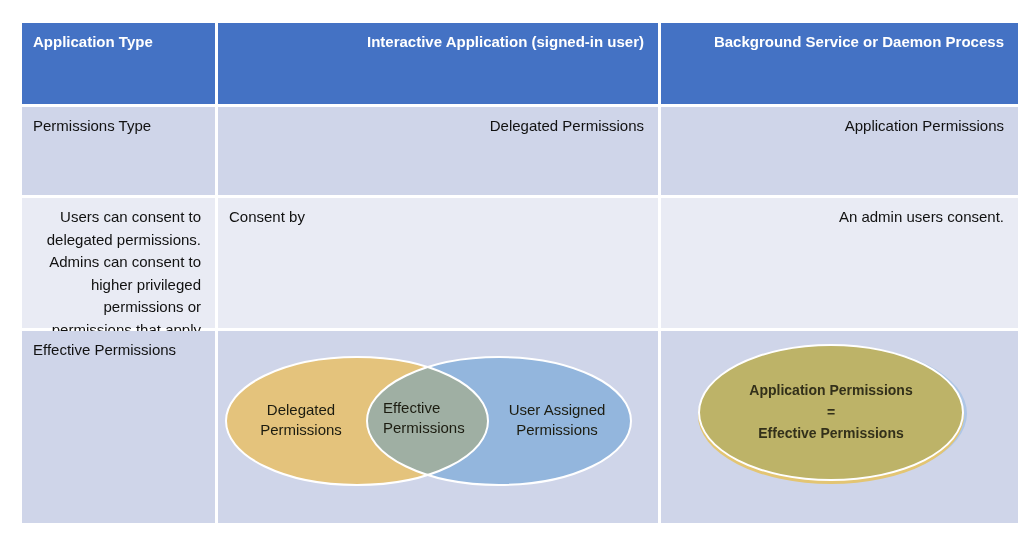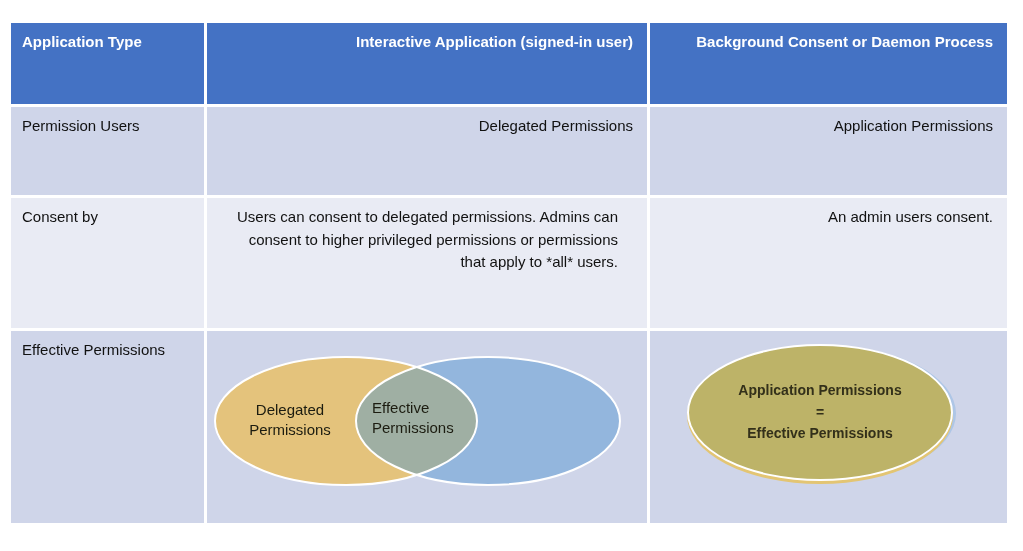--- a/index.html
+++ b/index.html
@@ -1,21 +1,21 @@
 <!DOCTYPE html>
 <html style="--header-bg: #4472C4; --header-text: #FFFFFF; --band-dark: #CFD5E9; --band-light: #E9EBF4; --venn-gold: #E4C37C; --venn-blue: #93B6DD; --venn-overlap: #9FAFA3; --olive: #BDB368; --olive-rim: #E3C573;"><head>
 <meta charset="utf-8">
 <style>
   html,body{margin:0;padding:0;background:#fff;}
   .canvas{
     position:relative;width:1023px;height:551px;background:#ffffff;overflow:hidden;
     font-family:"Liberation Sans",sans-serif;color:#111;
   }
   .ptable{
-    position:absolute;left:11px;top:23px;
+    position:absolute;left:22px;top:23px;
     display:grid;
     grid-template-columns:193px 440px 357px;
     grid-template-rows:81px 88px 130px 192px;
     gap:3px;
     background:#ffffff;
   }
   .cell{box-sizing:border-box;font-size:15px;line-height:1.5;}
   .hdr{background:var(--header-bg);color:var(--header-text);font-weight:700;padding-top:9px;}
   .band-a{background:var(--band-dark);}
   .band-b{background:var(--band-light);}
@@ -41,49 +41,50 @@
   svg{display:block;}
 </style>
 </head>
 <body>
 
 <div class="canvas">
   <div class="ptable">
 
     <div class="cell hdr left">Application Type</div>
     <div class="cell hdr center">Interactive Application (signed-in user)</div>
-    <div class="cell hdr center">Background Consent or Daemon Process</div>
+    <div class="cell hdr center">Background Service or Daemon Process</div>
 
-    <div class="cell band-a left">Permission Users</div>
+    <div class="cell band-a left">Permissions Type</div>
     <div class="cell band-a center">Delegated Permissions</div>
     <div class="cell band-a center">Application Permissions</div>
 
-    <div class="cell band-b left">Consent by</div>
     <div class="cell band-b center">
       <div class="consent-wrap">Users can consent to delegated permissions. Admins can consent to higher privileged permissions or permissions that apply to *all* users.</div>
     </div>
+    <div class="cell band-b left">Consent by</div>
     <div class="cell band-b center">An admin users consent.</div>
 
     <div class="cell band-a left">Effective Permissions</div>
 
     <div class="cell band-a venn-cell">
       <svg width="440" height="192" viewBox="0 0 440 192">
         <defs>
           <clipPath id="clip-blue">
               <ellipse cx="281" cy="90" rx="132" ry="64"></ellipse>
             </clipPath>
         </defs>
         <ellipse cx="139" cy="90" rx="131" ry="64" style="fill:var(--venn-gold)"></ellipse>
         <ellipse cx="281" cy="90" rx="132" ry="64" style="fill:var(--venn-blue)"></ellipse>
         <ellipse cx="139" cy="90" rx="131" ry="64" clip-path="url(#clip-blue)" style="fill:var(--venn-overlap)"></ellipse>
         <ellipse cx="139" cy="90" rx="131" ry="64" fill="none" stroke="#ffffff" stroke-width="2"></ellipse>
         <ellipse cx="281" cy="90" rx="132" ry="64" fill="none" stroke="#ffffff" stroke-width="2"></ellipse>
       </svg>
       <div class="venn-label" style="left:83px;top:89px;width:102px;">Delegated Permissions</div>
       <div class="venn-label mid" style="left:212px;top:87px;width:94px;">Effective Permissions</div>
+      <div class="venn-label" style="left:339px;top:89px;width:112px;">User Assigned Permissions</div>
     </div>
 
     <div class="cell band-a olive-cell">
       <div class="olive-ellipse">
         <div class="olive-line">Application Permissions</div>
         <div class="olive-line">=</div>
         <div class="olive-line">Effective Permissions</div>
       </div>
     </div>
 

